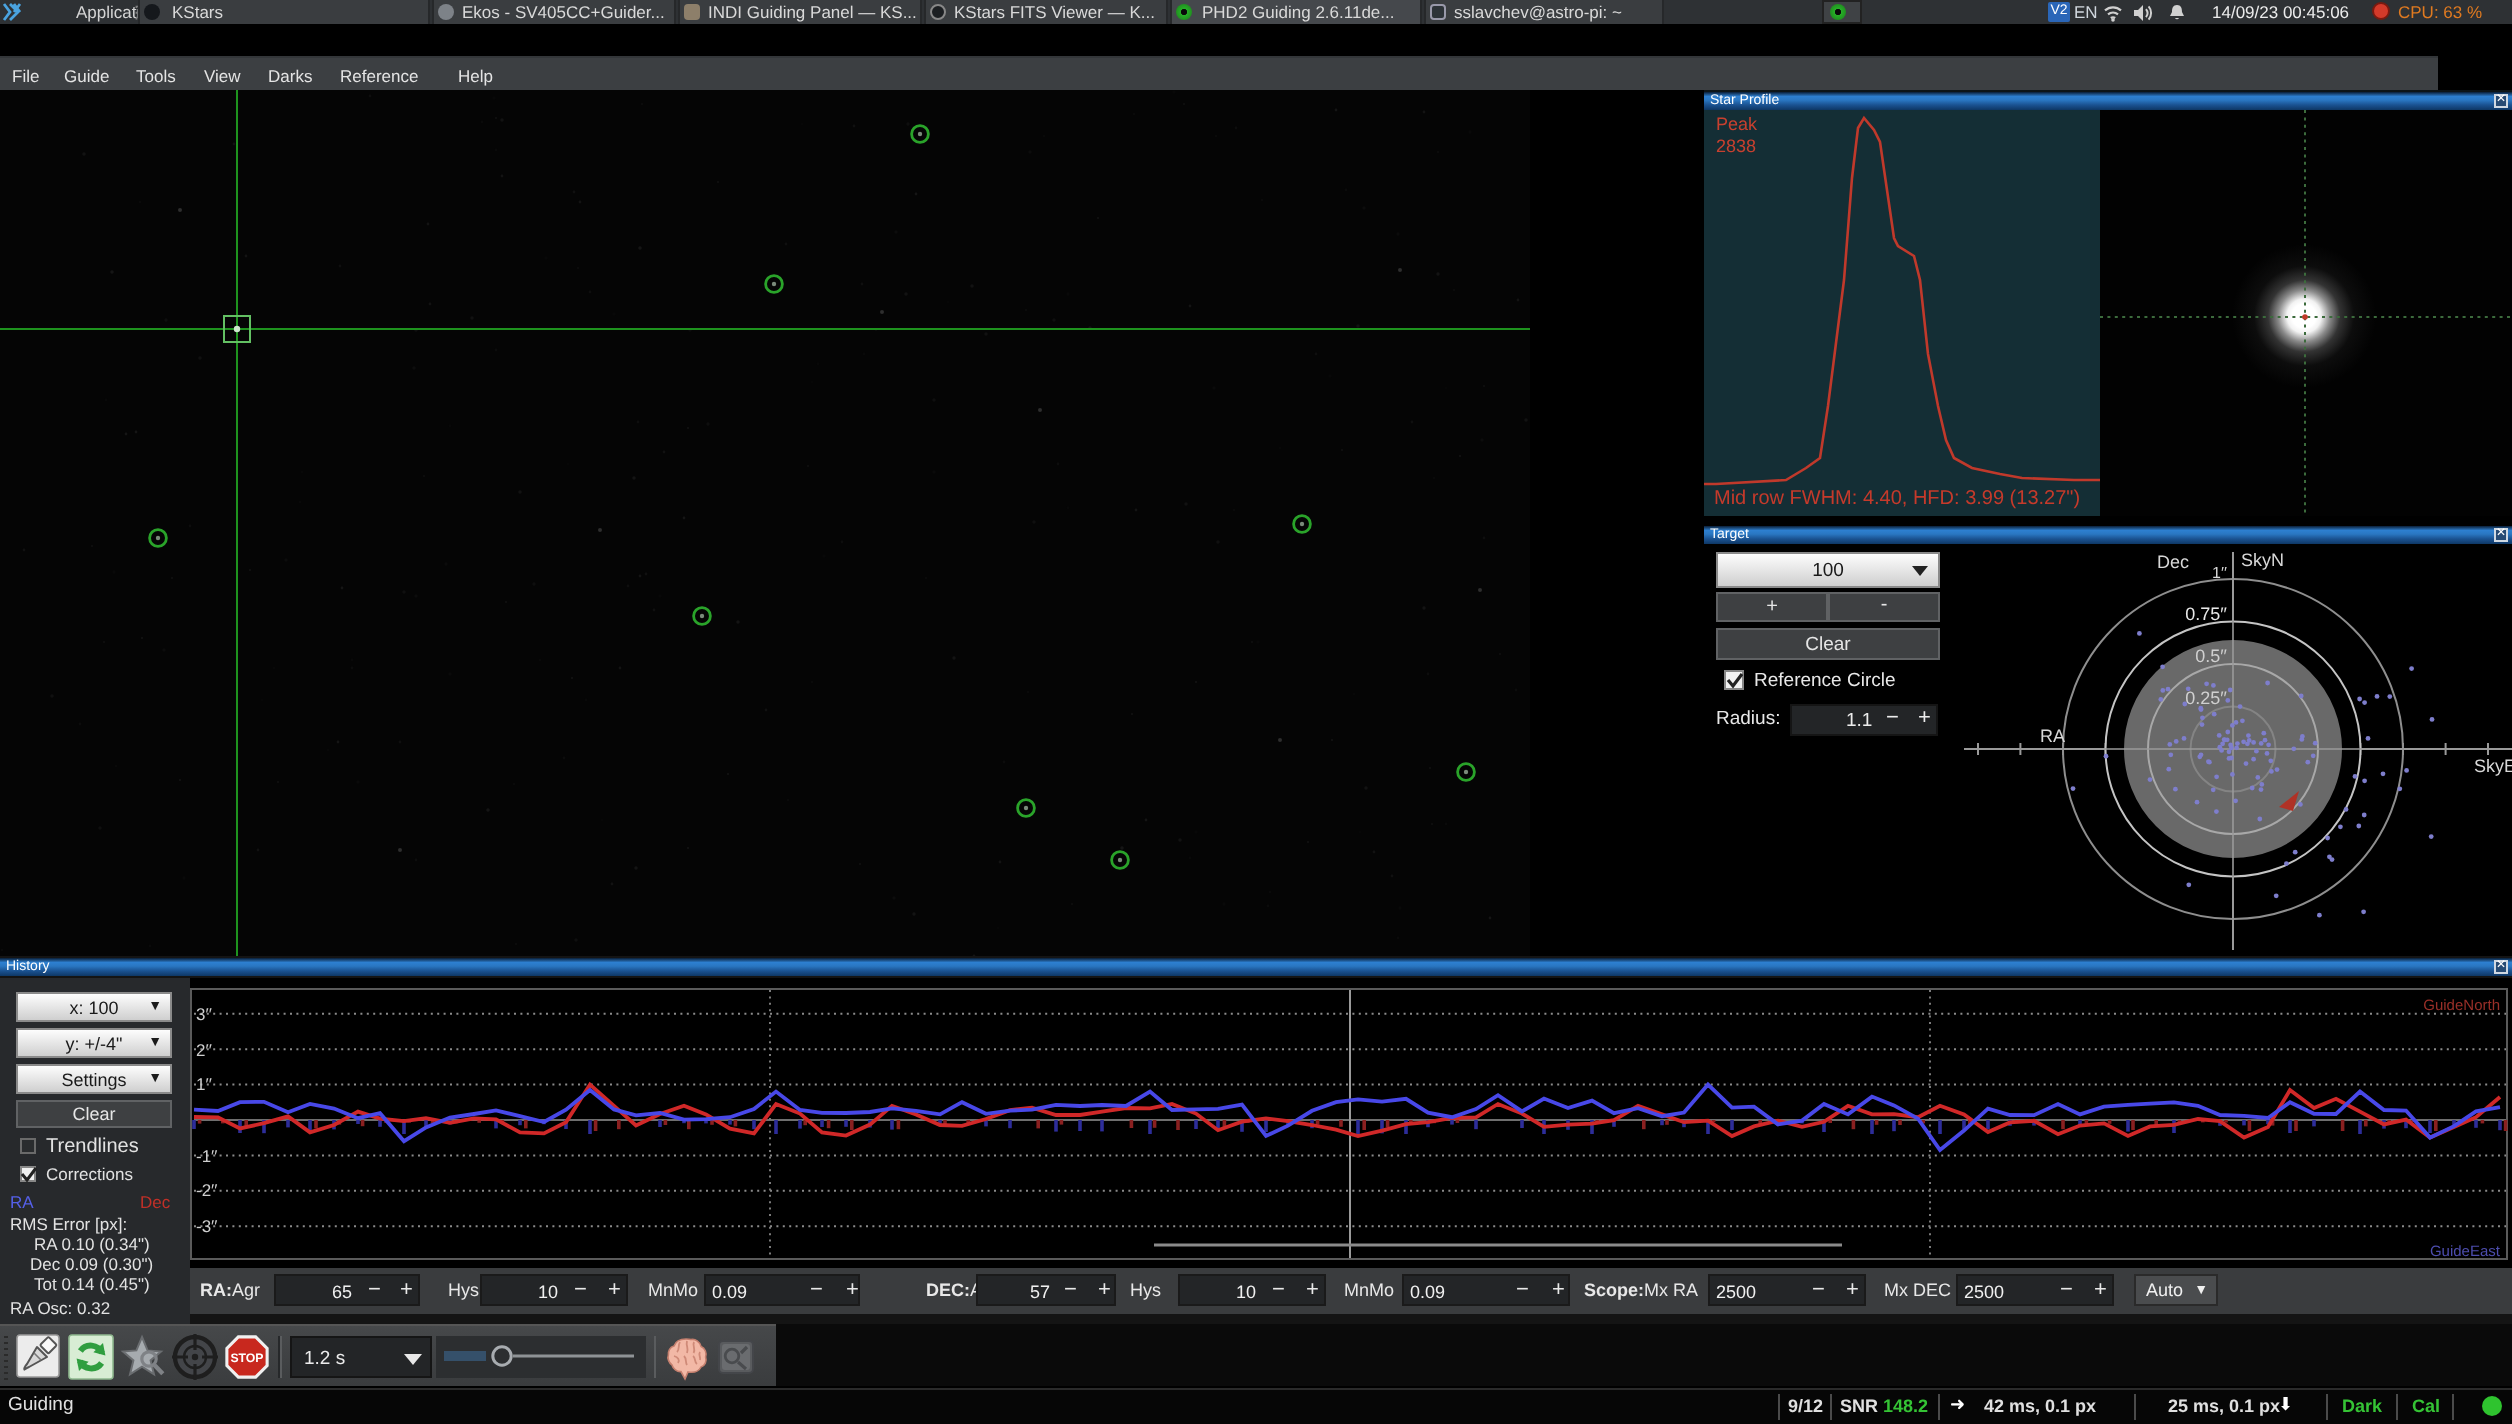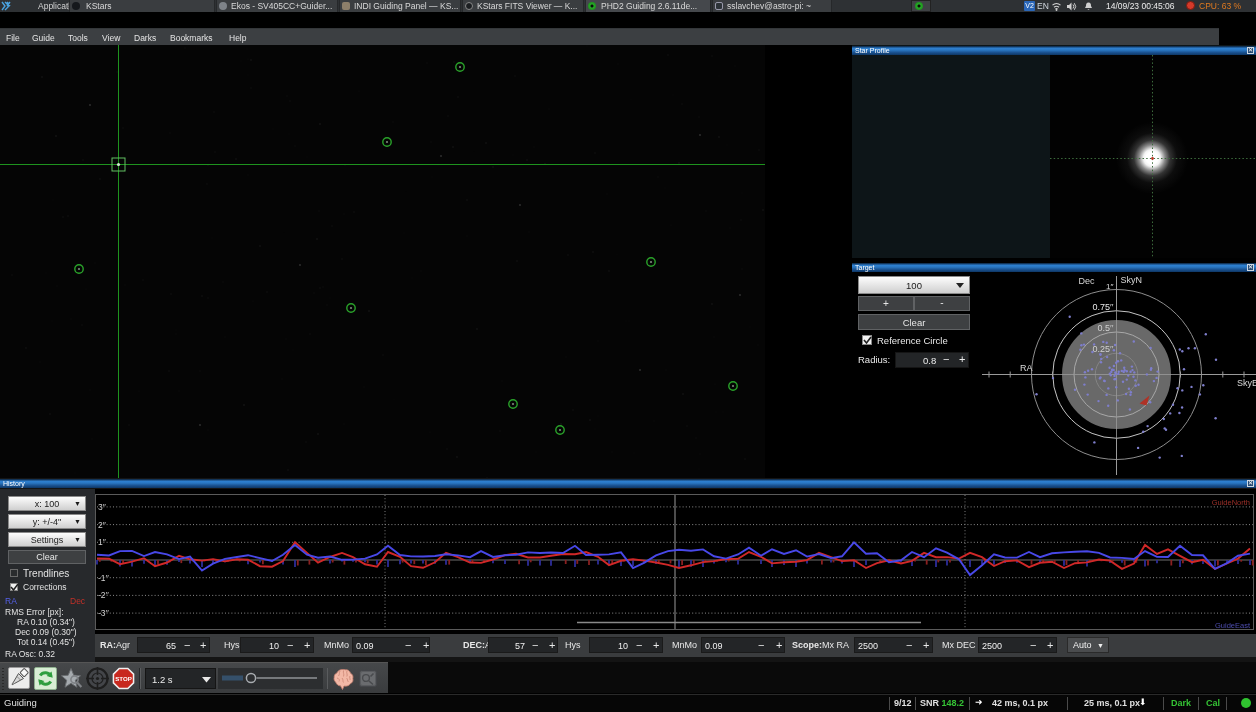--- a/index.html
+++ b/index.html
@@ -84,21 +84,21 @@
     <span class="abs" style="left:1199px;top:1px;color:#e07a20;">CPU: 63 %</span>
   </div>
 
 
   <div class="abs" id="menubar">
     <span class="mitem" style="left:6px;">File</span>
     <span class="mitem" style="left:32px;">Guide</span>
     <span class="mitem" style="left:68px;">Tools</span>
     <span class="mitem" style="left:102px;">View</span>
     <span class="mitem" style="left:134px;">Darks</span>
-    <span class="mitem" style="left:170px;">Bookmarks</span>
+    <span class="mitem" style="left:170px;">Reference</span>
     <span class="mitem" style="left:229px;">Help</span>
   </div>
 
   <div class="abs" id="imgarea">
     <div id="frame">
       <svg class="abs" style="left:0;top:0" width="765" height="433">
         <circle cx="58" cy="338" r="0.5" fill="rgb(11,11,11)"></circle>
           <circle cx="236" cy="114" r="0.9" fill="rgb(17,17,17)"></circle>
           <circle cx="321" cy="7" r="0.5" fill="rgb(14,14,14)"></circle>
           <circle cx="665" cy="143" r="0.9" fill="rgb(8,8,8)"></circle>
@@ -335,20 +335,28 @@
           <circle cx="733" cy="341" r="4.2" fill="none" stroke="#2aa32a" stroke-width="1.4"></circle>
           <circle cx="733" cy="341" r="1.1" fill="#7a8a7a"></circle>
           <rect x="112" y="113" width="13" height="13" fill="none" stroke="#63c063" stroke-width="1"></rect>
           <circle cx="118.5" cy="119.5" r="1.6" fill="#cfe8cf"></circle>
       </svg>
     </div>
   </div>
 
   <div class="abs" id="starprofile">
     <div class="caption" style="top:1px;">Star Profile<span class="closebox">✕</span></div>
+    <div id="sp-left">
+      <svg class="abs" style="left:0;top:0" width="198" height="203">
+        <polyline fill="none" stroke="#c0392b" stroke-width="1.3" points="0,187 6,187 41,185 51,179 58,174 62,148 70,85 74,34 77,9 80,4 85,10 88,16 95,64 97,68 105,73 108,85 112,122 117,148 121,165 125,174 134,179 148,182 159,184 185,185 198,185"></polyline>
+        <text x="6" y="10" fill="#c8402f" font-size="9">Peak</text>
+        <text x="6" y="21" fill="#c8402f" font-size="9">2838</text>
+        <text x="5" y="197" fill="#c53a2b" font-size="10">Mid row FWHM: 4.40, HFD: 3.99 (13.27")</text>
+      </svg>
+    </div>
     <div id="sp-right">
       <div class="abs" style="left:60px;top:61px;width:84px;height:84px;background:radial-gradient(circle,#ffffff 0 6px,rgba(255,255,255,0.95) 8.5px,rgba(228,228,228,0.6) 13px,rgba(165,165,165,0.3) 18px,rgba(90,90,90,0.12) 25px,transparent 36px);"></div>
       <svg class="abs" style="left:0;top:0" width="206" height="203">
         <line x1="0" y1="103.5" x2="206" y2="103.5" stroke="#3c6b3c" stroke-width="1" stroke-dasharray="1.5 2.2"></line>
         <line x1="102.5" y1="0" x2="102.5" y2="203" stroke="#3c6b3c" stroke-width="1" stroke-dasharray="1.5 2.2"></line>
         <circle cx="102.5" cy="103.5" r="1.4" fill="#c03a2a"></circle>
       </svg>
     </div>
   </div>
 
@@ -505,21 +513,21 @@
       <div class="abs darkbtn" style="left:6px;top:24px;width:56px;height:15px;font-size:10px;text-align:center;line-height:13px;">+</div>
       <div class="abs darkbtn" style="left:62px;top:24px;width:56px;height:15px;font-size:10px;text-align:center;line-height:12px;">-</div>
       <div class="abs darkbtn" style="left:6px;top:42px;width:112px;height:16px;font-size:9.5px;text-align:center;line-height:15px;">Clear</div>
       <div class="abs" style="left:10px;top:63px;width:10px;height:10px;background:#f2f2f2;border:1px solid #888;"></div>
       <svg class="abs" style="left:11px;top:64px" width="9" height="9">
           <path d="M1 4 L3.5 7 L8 1" stroke="#222" stroke-width="1.6" fill="none"></path>
         </svg>
       <span class="abs" style="left:25px;top:63px;color:#e8e8e8;font-size:9.5px;">Reference Circle</span>
       <span class="abs" style="left:6px;top:82px;color:#e8e8e8;font-size:9.5px;">Radius:</span>
       <div class="abs spinbox" style="left:43px;top:80px;width:74px;height:16px;">
-        <span class="abs" style="left:27px;top:2px;font-size:9.5px;">0.8</span>
+        <span class="abs" style="left:27px;top:2px;font-size:9.5px;">1.1</span>
         <span class="abs" style="left:47px;top:0px;font-size:11px;">−</span>
         <span class="abs" style="left:63px;top:0px;font-size:11px;">+</span>
       </div>
     </div>
   </div>
 
   <div class="abs" id="history">
     <div class="caption" style="top:1px;">History<span class="closebox">✕</span></div>
     <div id="h-side">
       <div class="abs lightdrop" style="left:8px;top:7px;width:78px;height:15px;font-size:9px;text-align:center;line-height:14px;">x: 100<span style="position:absolute;right:4px;top:0px;font-size:7px;">▼</span></div>

